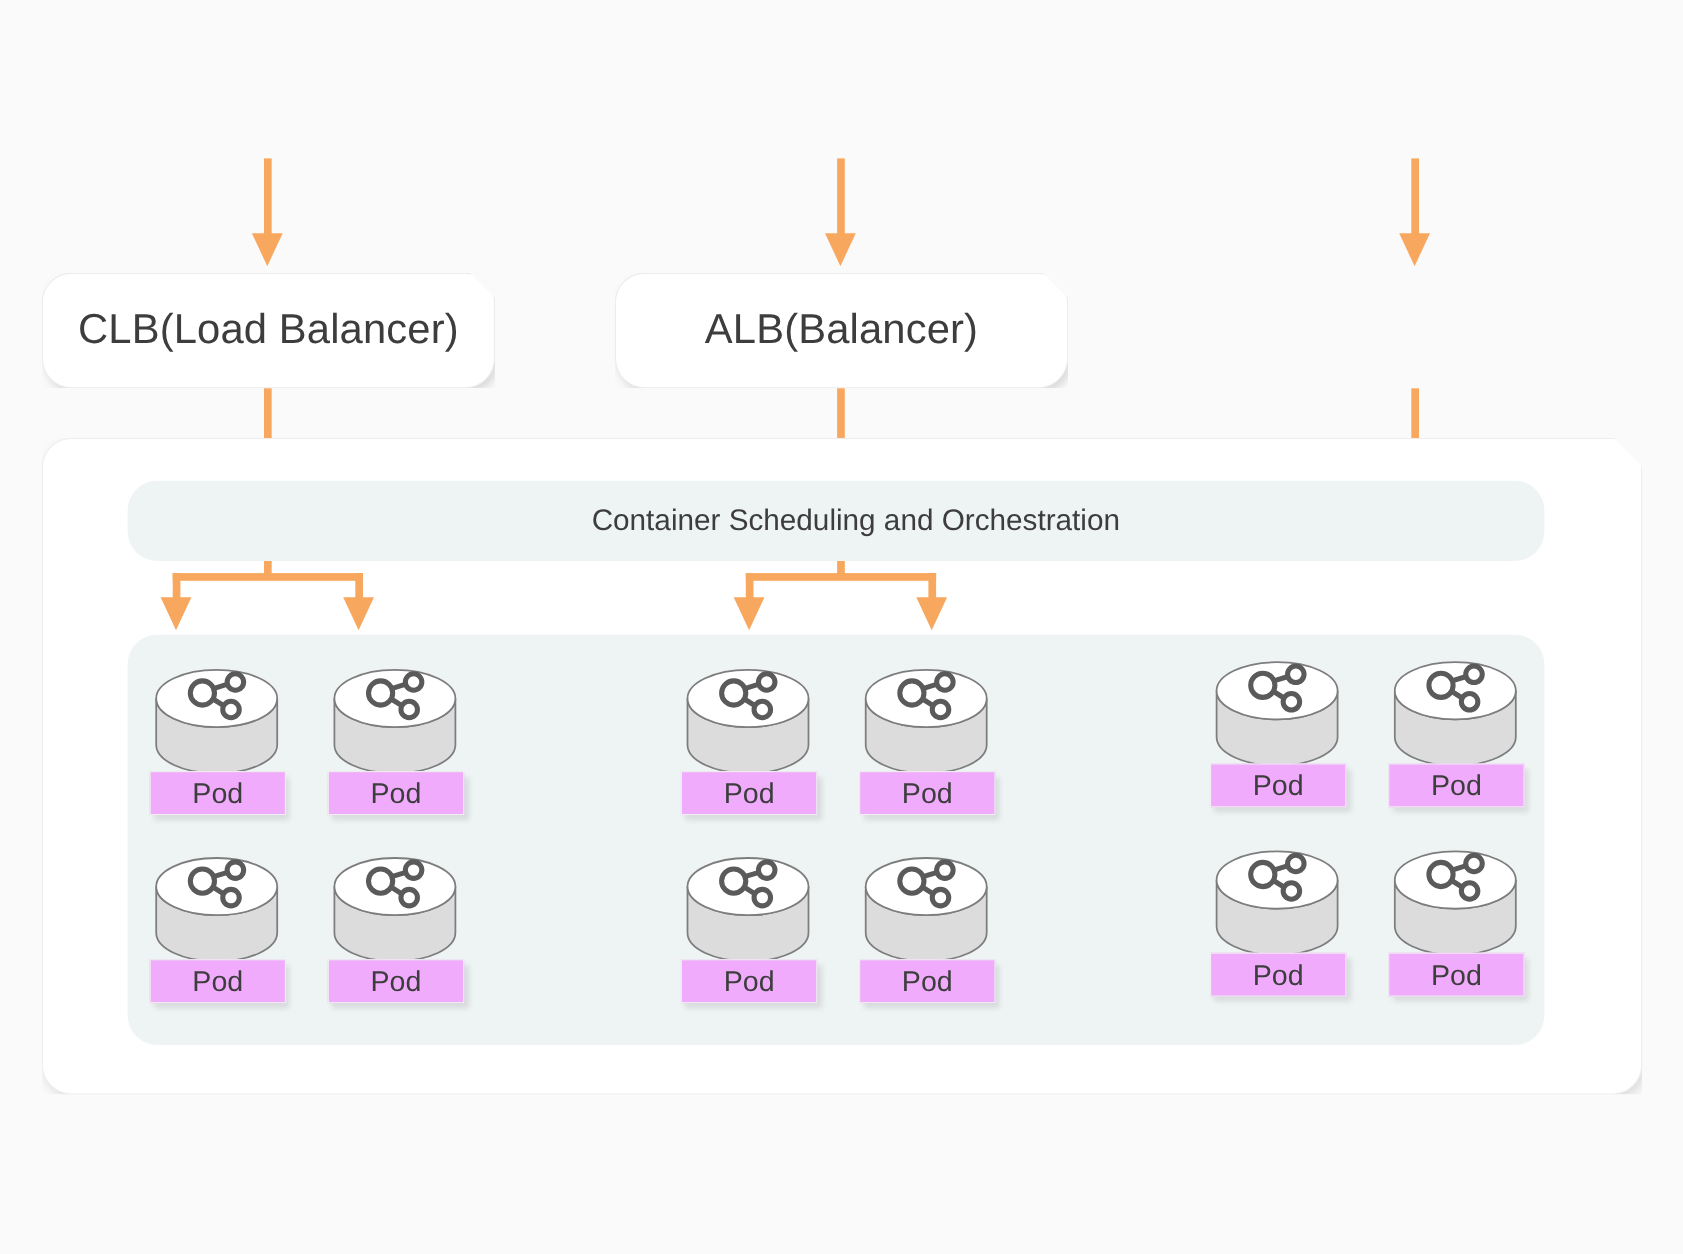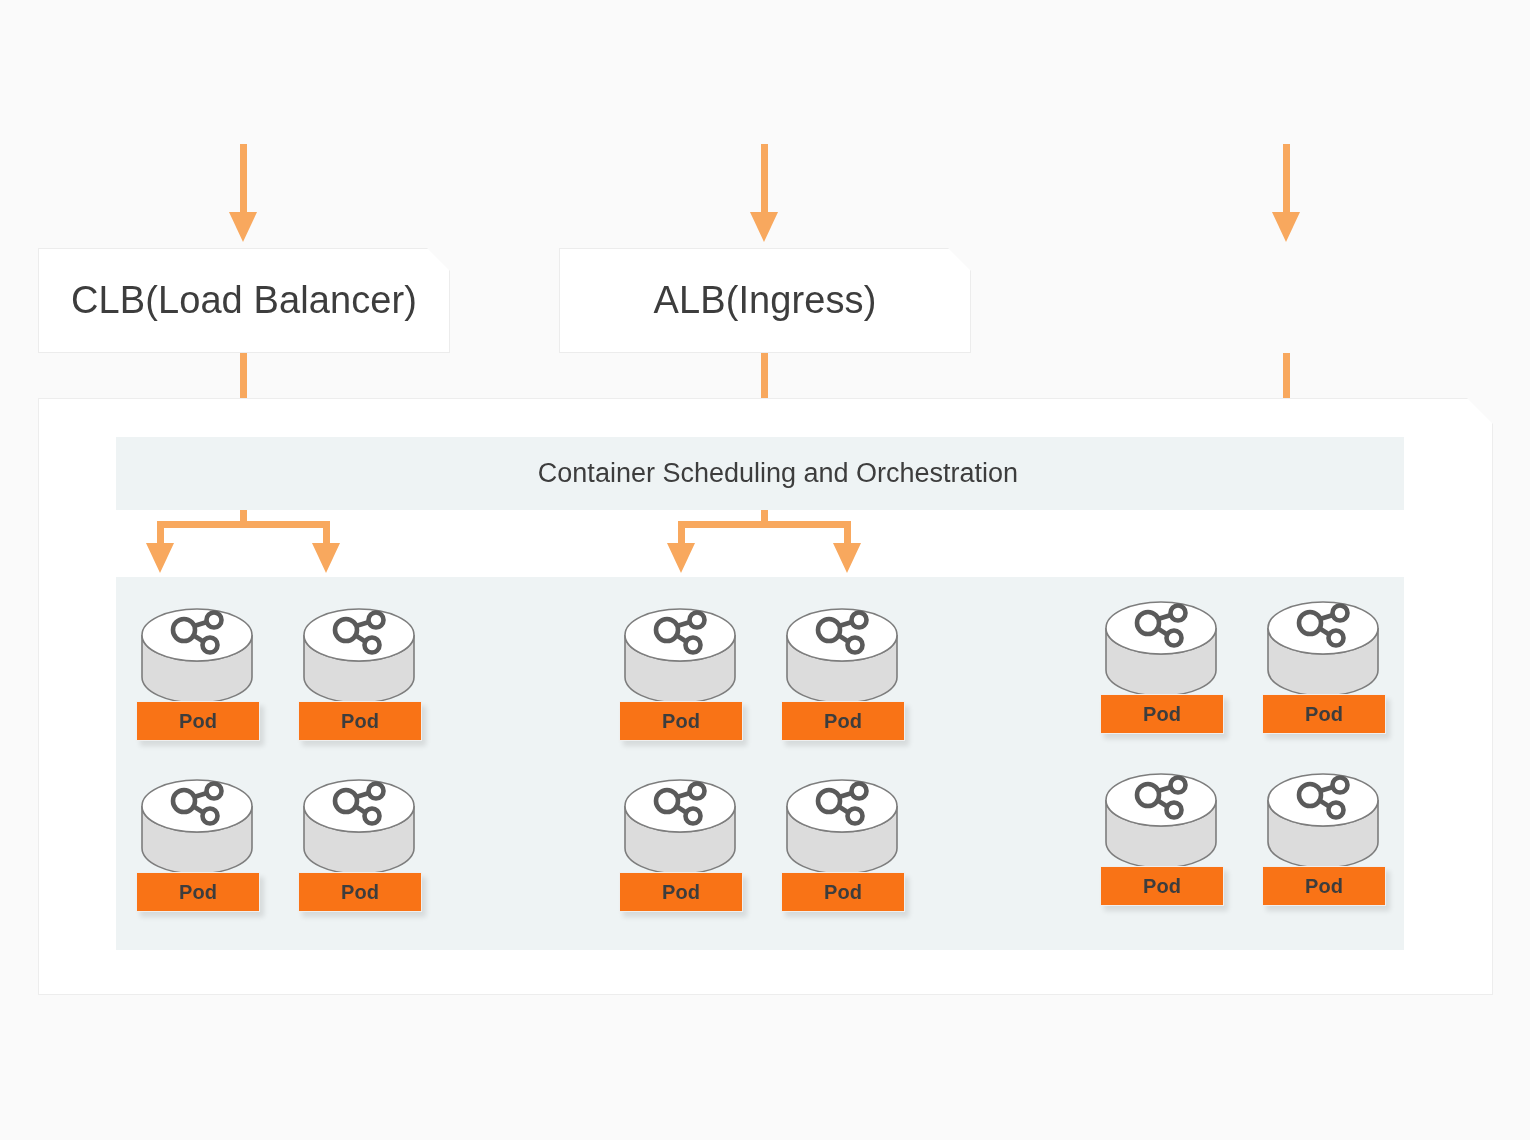--- a/index.html
+++ b/index.html
@@ -16,21 +16,21 @@
     color: #3c3c3c;
   }
   #stage {
     position: absolute;
     left: 0; top: 0;
     width: 1530px;
     height: 1140px;
   }
 
   
-  .node { position: absolute; box-sizing: border-box; }
+  .node { position: absolute; box-sizing: border-box; border-radius: 27px; }
 
   
   .topbox {
     background: #ffffff;
     border: 1px solid #ececec;
     display: flex;
     align-items: center;
     justify-content: center;
     font-size: 38px;
     letter-spacing: .1px;
@@ -78,29 +78,28 @@
     position: relative;
     width: 114px;
     height: 98px;
   }
   .cyl svg { display: block; }
   .podlabel {
     position: absolute;
     left: -4px;
     width: 122px;
     height: 38px;
-    background: #f97316;
+    background: #f0abfc;
     border: 1px solid #efefef;
     display: flex;
     align-items: center;
     justify-content: center;
-    font-size: 20px;
+    font-size: 26px;
     color: #3d3d3d;
     box-shadow: 4px 5px 5px rgba(0,0,0,.10);
-    font-weight: bold;
   }
 </style>
 </head>
 <body>
 
 <div id="stage">
 
   <div class="conn-line" style="left:240px; top:144px; width:7px; height:72px;"></div>
   <div class="conn-arrow" style="left:229px; top:212px;"></div>
 
@@ -108,21 +107,21 @@
   <div class="conn-arrow" style="left:750px; top:212px;"></div>
 
   <div class="conn-line" style="left:1283px; top:144px; width:7px; height:72px;"></div>
   <div class="conn-arrow" style="left:1272px; top:212px;"></div>
 
   <div class="node topbox" style="left:38px; top:248px; width:412px; height:105px;">
     <span>CLB(Load Balancer)</span>
   </div>
 
   <div class="node topbox" style="left:559px; top:248px; width:412px; height:105px;">
-    <span>ALB(Ingress)</span>
+    <span>ALB(Balancer)</span>
   </div>
 
 
   <div class="conn-line" style="left:240px; top:353px; width:7px; height:90px;"></div>
   <div class="conn-line" style="left:761px; top:353px; width:7px; height:90px;"></div>
   <div class="conn-line" style="left:1283px; top:353px; width:7px; height:205px;"></div>
   <div class="conn-arrow" style="left:1272px; top:548px;"></div>
 
   <div class="node panel" style="left:38px; top:398px; width:1455px; height:597px;"></div>
 

